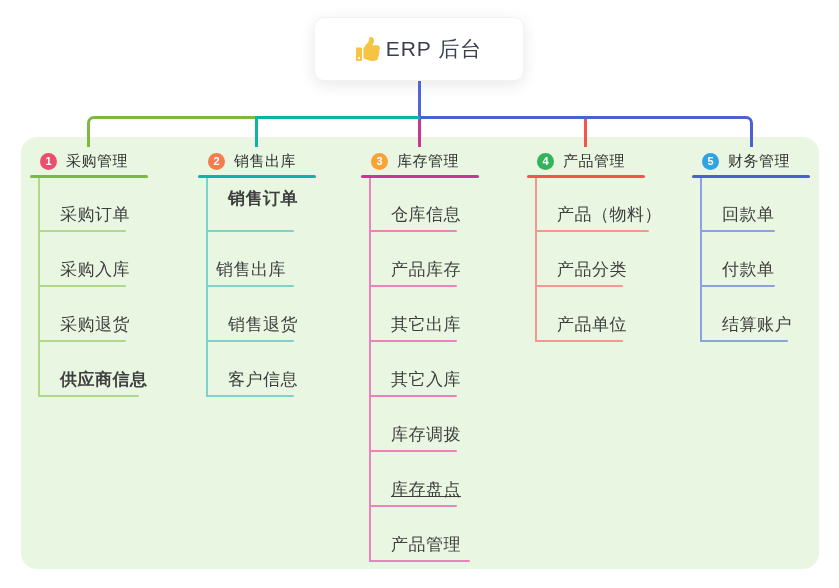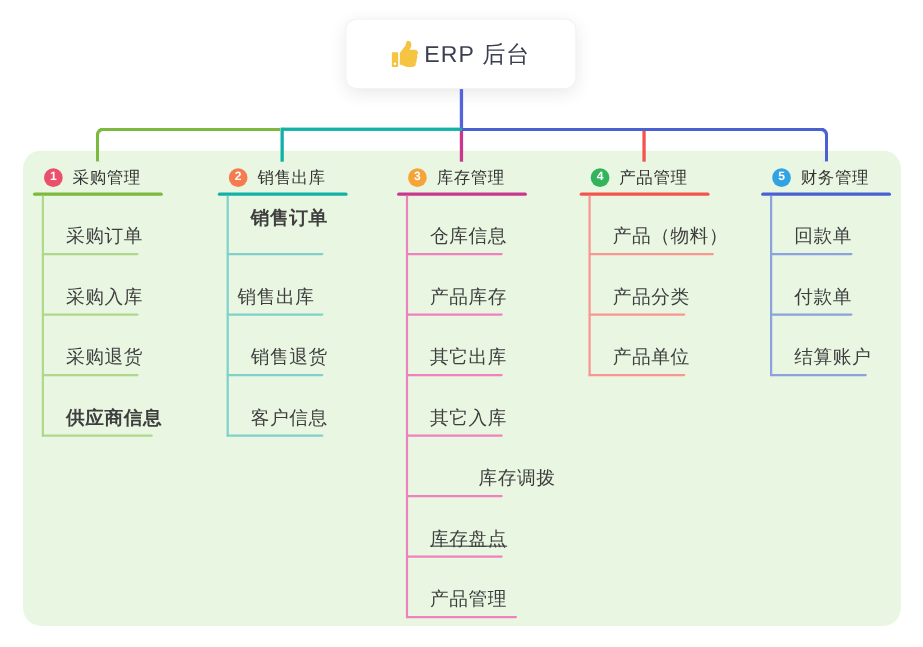--- a/index.html
+++ b/index.html
@@ -101,21 +101,21 @@
       <div class="branch-underline" style="left: 361px; top: 175px; width: 118px; background: rgb(201, 56, 143);"></div>
       <div class="child-connector" style="left: 369px; top: 178px; height: 384px; background: rgb(238, 130, 188);"></div>
       <div class="child-label" style="left: 391px; top: 205px; text-align: center;">仓库信息</div>
       <div class="child-underline" style="left: 369px; top: 230px; width: 88px; background: rgb(238, 130, 188);"></div>
       <div class="child-label" style="left: 391px; top: 260px;">产品库存</div>
       <div class="child-underline" style="left: 369px; top: 285px; width: 88px; background: rgb(238, 130, 188);"></div>
       <div class="child-label" style="left: 391px; top: 315px;">其它出库</div>
       <div class="child-underline" style="left: 369px; top: 340px; width: 88px; background: rgb(238, 130, 188);"></div>
       <div class="child-label" style="left: 391px; top: 370px;">其它入库</div>
       <div class="child-underline" style="left: 369px; top: 395px; width: 88px; background: rgb(238, 130, 188);"></div>
-      <div class="child-label" style="left: 391px; top: 425px; margin-left: 44px;">库存调拨</div>
+      <div class="child-label" style="left: 391px; top: 425px;">库存调拨</div>
       <div class="child-underline" style="left: 369px; top: 450px; width: 88px; background: rgb(238, 130, 188);"></div>
       <div class="child-label" style="left: 391px; top: 480px; text-decoration: underline;">库存盘点</div>
       <div class="child-underline" style="left: 369px; top: 505px; width: 88px; background: rgb(238, 130, 188);"></div>
       <div class="child-label" style="left: 391px; top: 535px;">产品管理</div>
       <div class="child-underline" style="left: 369px; top: 560px; width: 101px; background: rgb(238, 130, 188);"></div>
       <div class="branch-header" style="left: 527px; top: 149px; width: 118px;">
         <span class="badge" style="background: rgb(51, 180, 92);">4</span>
         <span class="branch-label">产品管理</span>
       </div>
       <div class="branch-underline" style="left: 527px; top: 175px; width: 118px; background: rgb(244, 84, 76);"></div>

